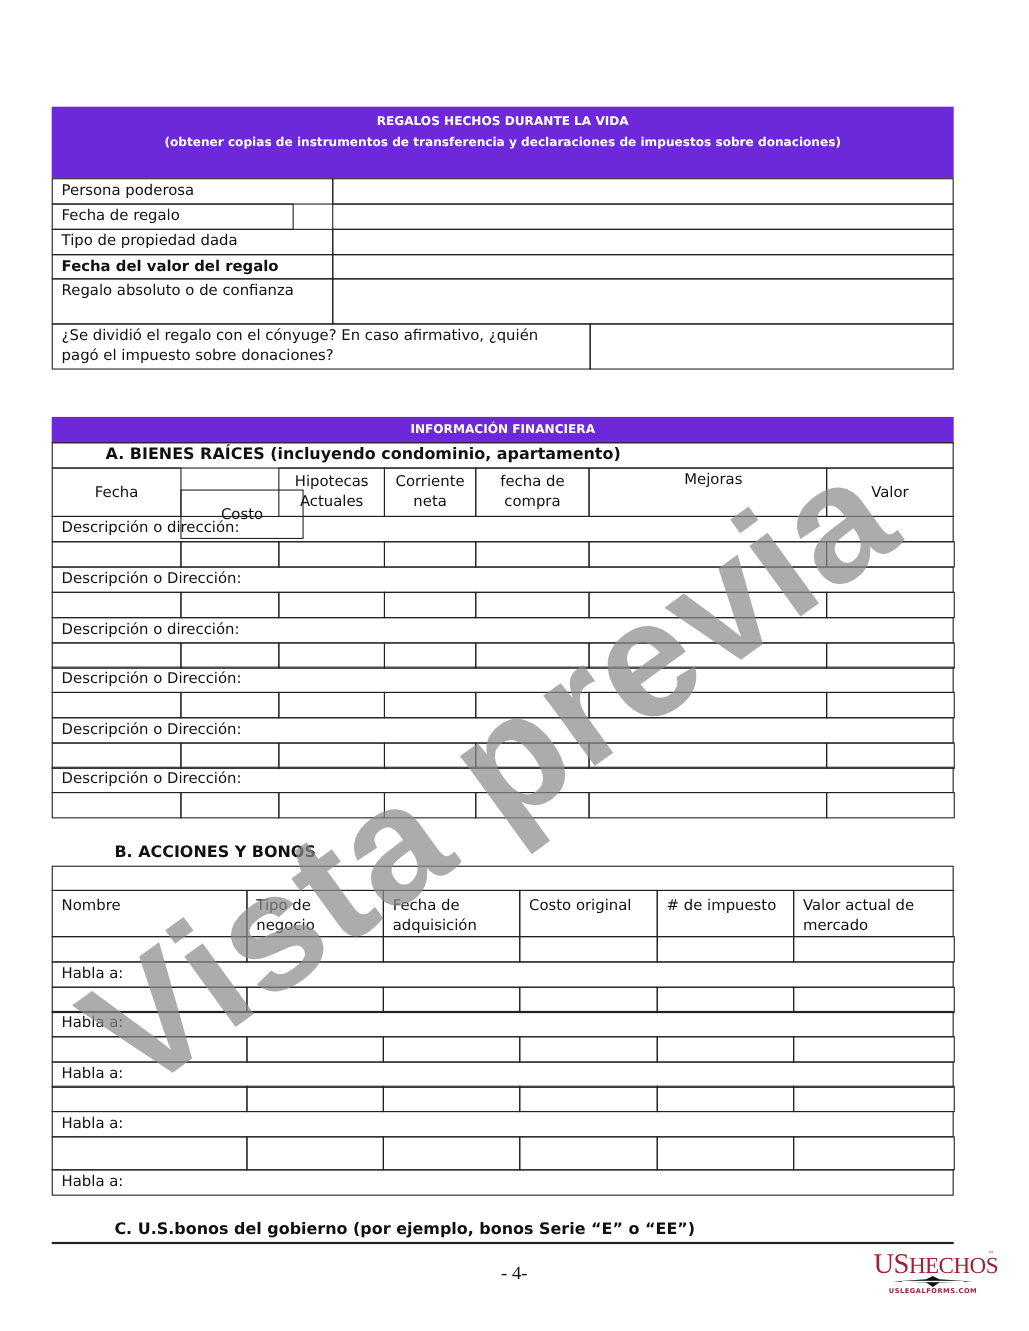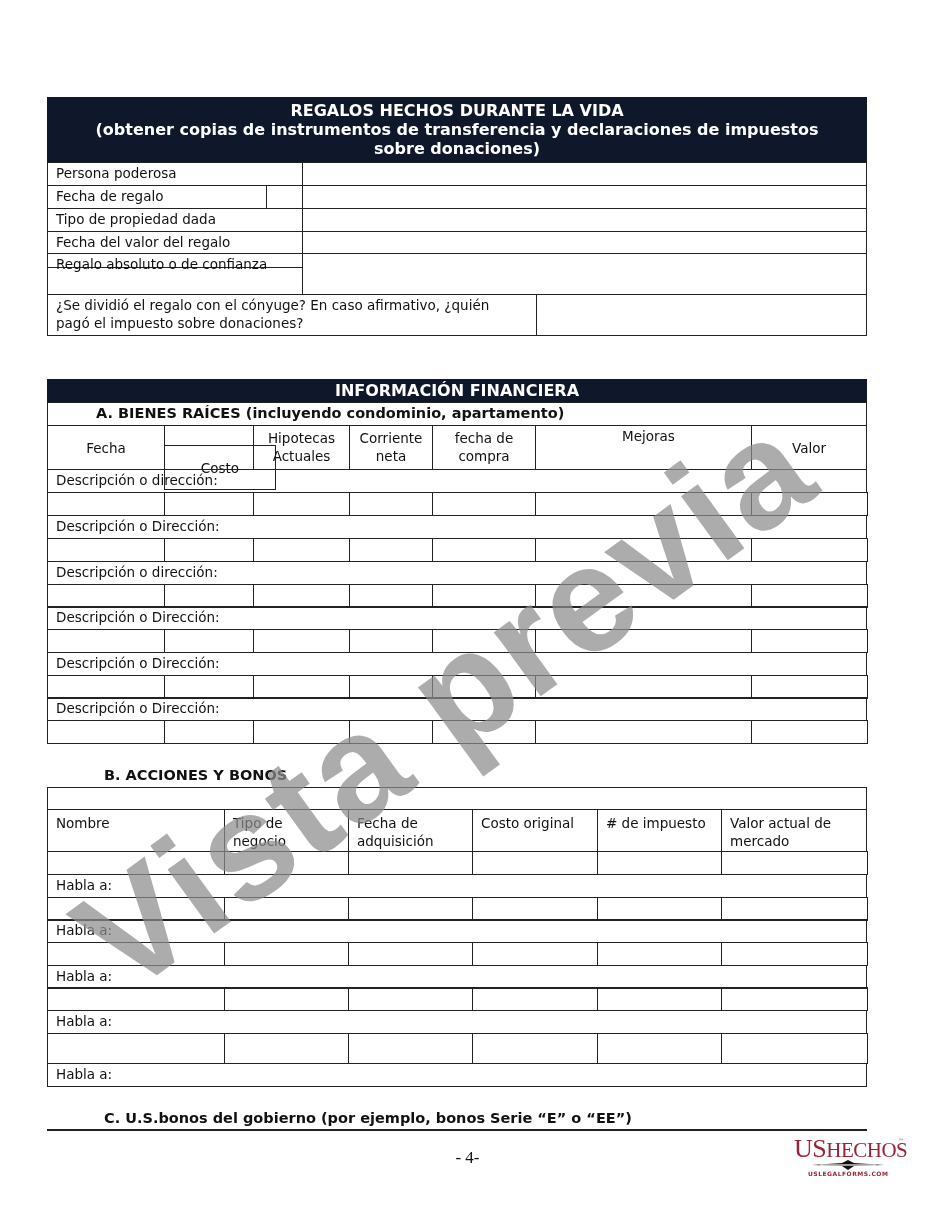--- a/index.html
+++ b/index.html
@@ -1,22 +1,22 @@
 <!DOCTYPE html>
 <html><head>
 <meta charset="utf-8">
 <style>
   html, body { margin:0; padding:0; background:#ffffff; }
   body { width:935px; height:1210px; position:relative; overflow:hidden;
          font-family:"DejaVu Sans", sans-serif; color:#111; }
   .abs { position:absolute; box-sizing:border-box; }
   .cell { position:absolute; box-sizing:border-box; border:1px solid #222;
           font-size:13.5px; line-height:18px; padding:1px 8px; overflow:hidden; background:transparent; }
-  .blackbar { position:absolute; box-sizing:border-box; background:#0f172a; color:#fff;
-              font-weight:bold; text-align:center; font-size:16px; }
+  .blackbar { position:absolute; box-sizing:border-box; background:#6d28d9; color:#fff;
+              font-weight:bold; text-align:center; font-size:11px; }
   .center { text-align:center; }
   .bold { font-weight:bold;padding-left:48px; }
   .watermark { position:absolute; left:60px; top:520px; transform-origin:left center;
                transform:rotate(-36deg); font-family:"Liberation Sans", sans-serif;
                font-weight:bold; font-size:150px; color:rgba(140,140,140,0.72);
                white-space:nowrap; letter-spacing:2px; pointer-events:none; z-index:5; }
   .logo-main { position:absolute; left:794px; top:1134px; font-family:"Liberation Serif", serif;
                color:#9b2335; font-size:26px; letter-spacing:-0.5px; }
   .logo-main .sm { font-size:21px; }
   .logo-tm { position:absolute; left:898px; top:1137px; font-size:6px; color:#9b2335; font-family:"DejaVu Sans", sans-serif; }
@@ -35,21 +35,21 @@
 
   <div class="cell" style="left:47px; top:162px; width:256px; height:24px;">Persona poderosa</div>
   <div class="cell" style="left:302px; top:162px; width:565px; height:24px;"></div>
 
   <div class="cell" style="left:47px; top:185px; width:220px; height:24px;">Fecha de regalo</div>
   <div class="cell" style="left:302px; top:185px; width:565px; height:24px;"></div>
 
   <div class="cell" style="left:47px; top:208px; width:256px; height:24px;">Tipo de propiedad dada</div>
   <div class="cell" style="left:302px; top:208px; width:565px; height:24px;"></div>
 
-  <div class="cell" style="left:47px; top:231px; width:256px; height:37px;">Fecha del valor del regalo</div>
+  <div class="cell" style="left:47px; top:231px; width:256px; height:23px;font-weight:bold;">Fecha del valor del regalo</div>
   <div class="cell" style="left:302px; top:231px; width:565px; height:23px;"></div>
 
   <div class="cell" style="left:47px; top:253px; width:256px; height:42px; padding-right:20px;">Regalo absoluto o de confianza</div>
   <div class="cell" style="left:302px; top:253px; width:565px; height:42px;"></div>
 
   <div class="cell" style="left:47px; top:294px; width:490px; height:42px; padding-right:40px;">¿Se dividió el regalo con el cónyuge? En caso afirmativo, ¿quién pagó el impuesto sobre donaciones?</div>
   <div class="cell" style="left:536px; top:294px; width:331px; height:42px;"></div>
 </div>
 
 <div>

